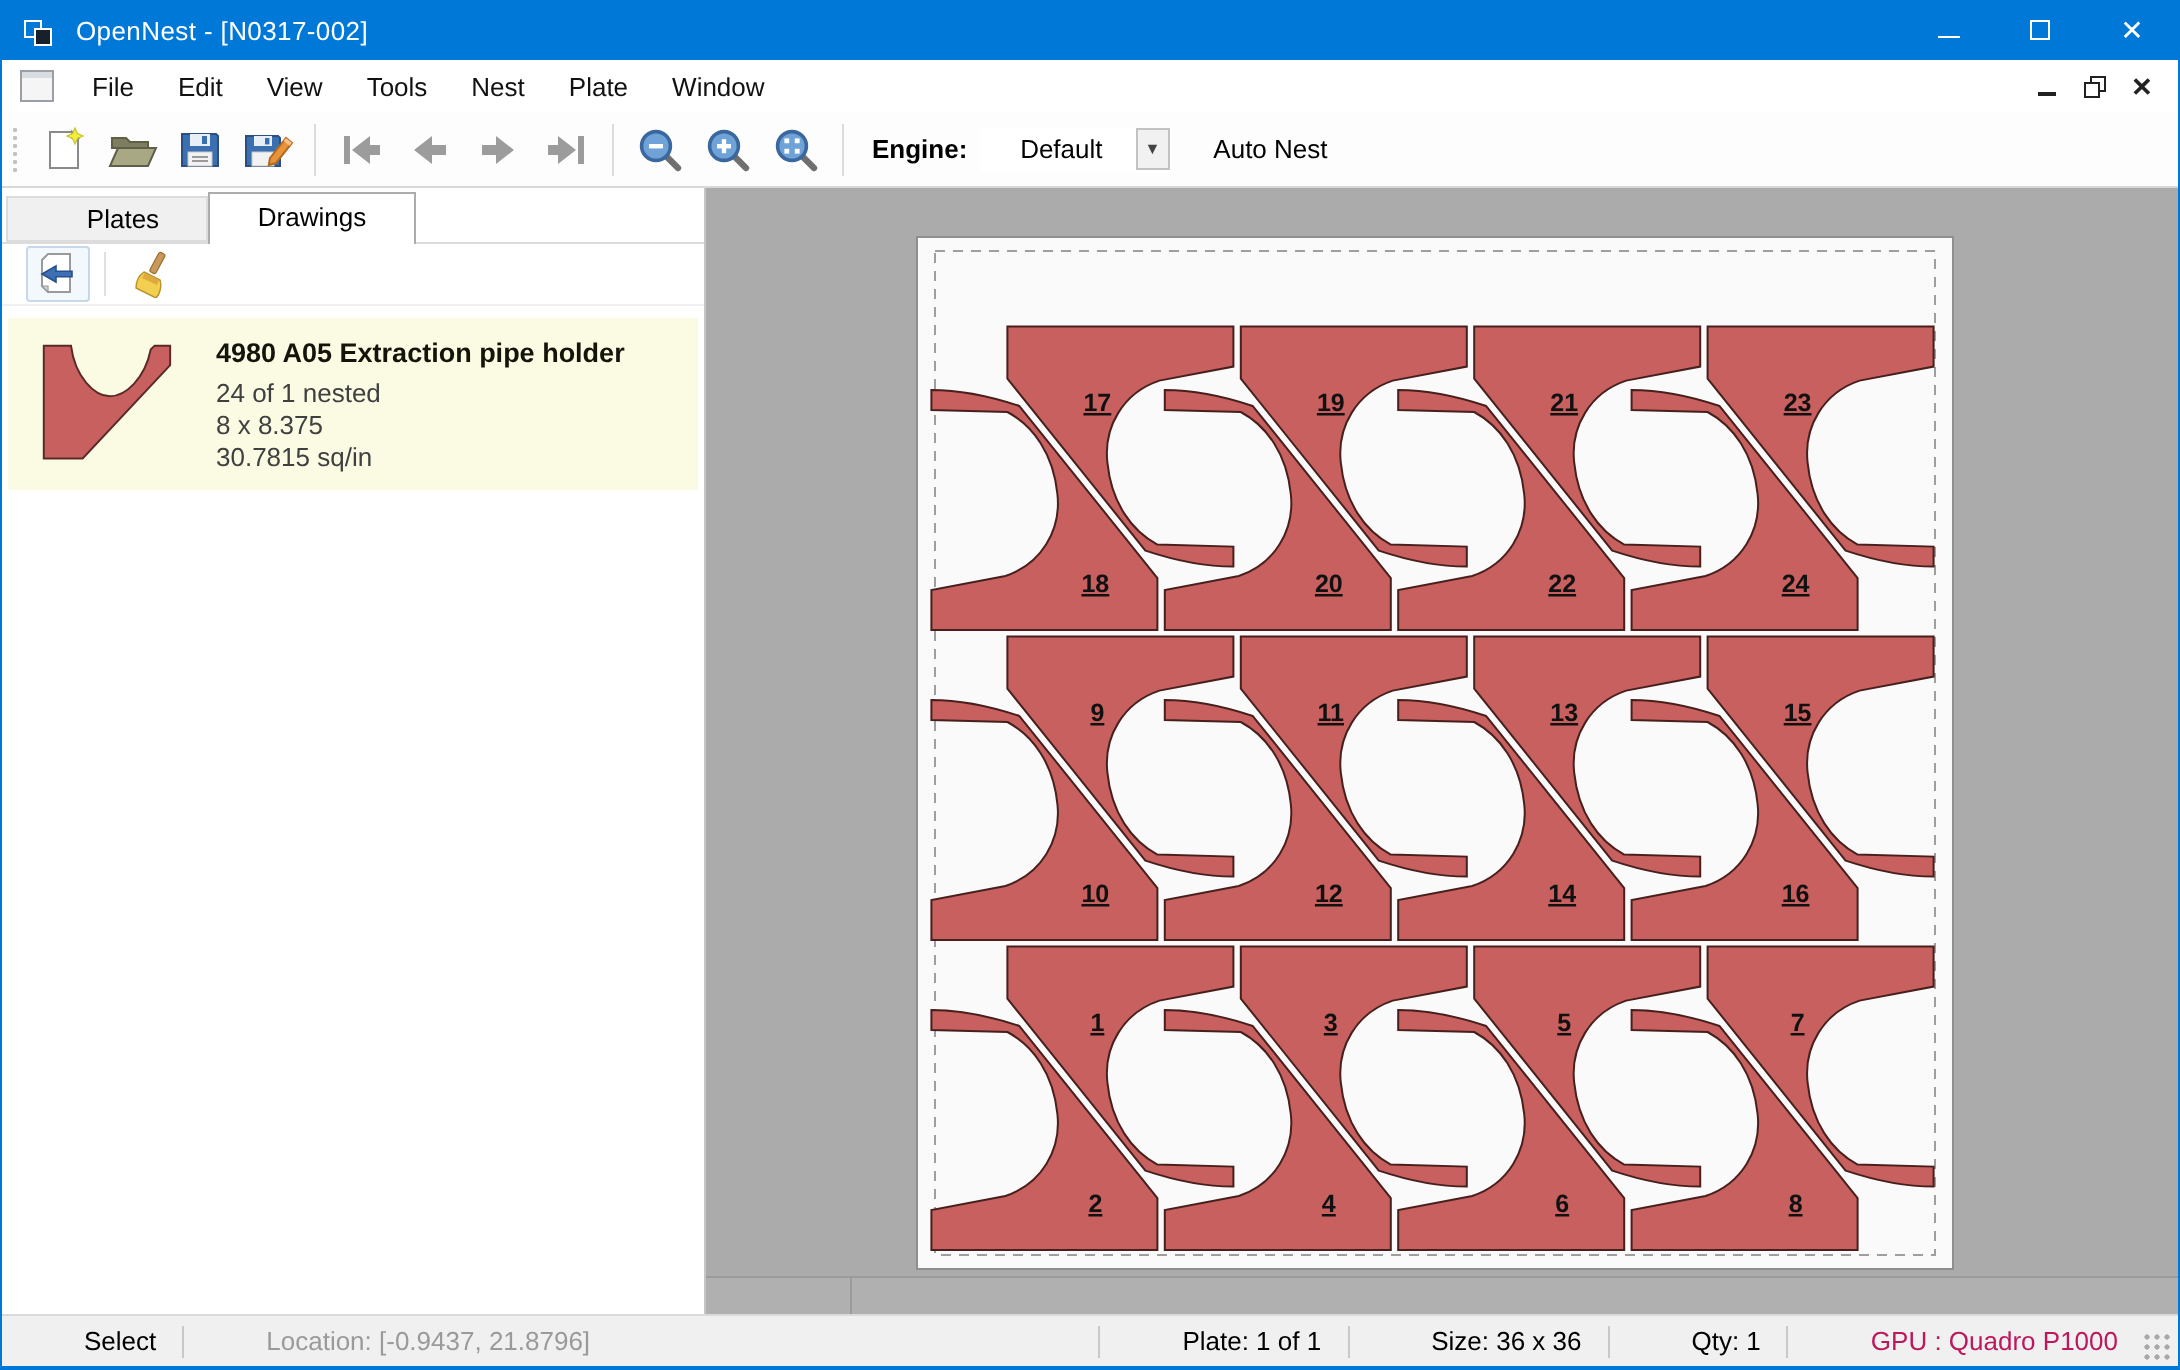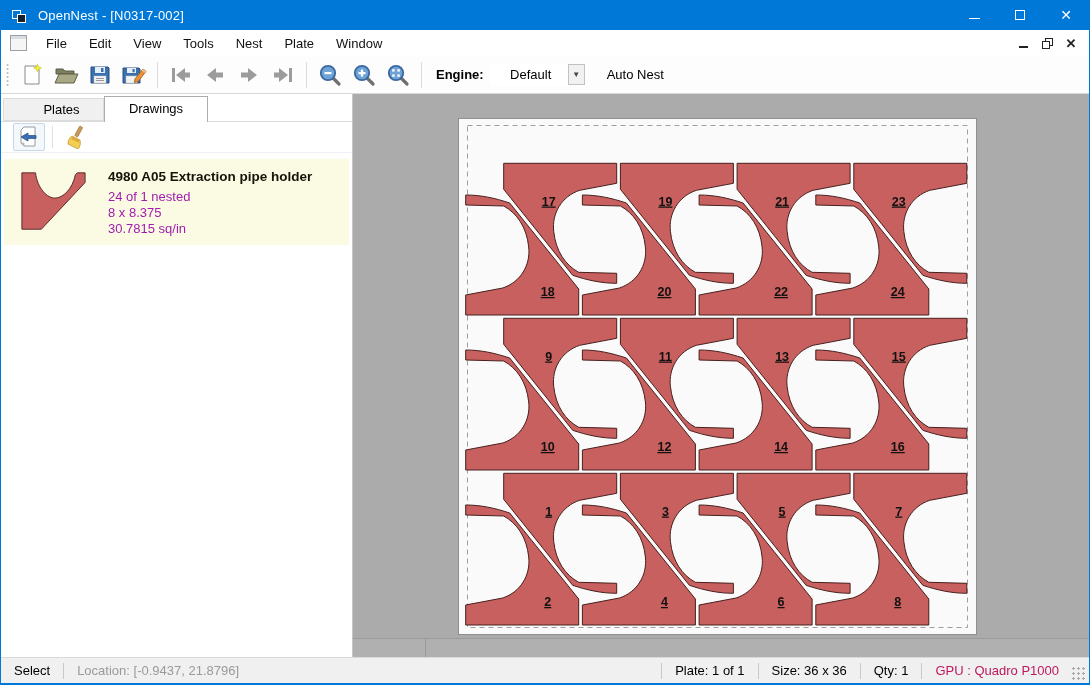--- a/index.html
+++ b/index.html
@@ -49,31 +49,31 @@
   .tab-inactive{width:101px;height:23px;line-height:21px;background:#f0f0f0;border:1px solid #dcdcdc;padding-left:16px;}
   .tab-active{width:104px;height:26px;line-height:24px;background:#fff;border:1px solid #acacac;border-bottom:none;margin-bottom:-1px;}
   .side-toolbar{height:30px;display:flex;align-items:center;padding-left:12px;border-bottom:1px solid #f0f0f0;}
   .sbtn{width:30px;height:26px;display:flex;align-items:center;justify-content:center;border:1px solid transparent;border-radius:2px;}
   .sbtn.bordered{border-color:#c9d8e8;background:#f3f8fd;}
   .ssep{width:1px;height:22px;background:#e0e0e0;margin:0 7px;}
   .drawing-item{margin:6px 3px 0 3px;background:#fbfbe3;display:flex;padding:8px 10px;cursor:default;}
   .thumb{flex:0 0 auto;margin-right:16px;}
   .item-texts{padding-top:2px;}
   .item-title{font-size:13.5px;font-weight:bold;color:#14140a;margin-bottom:5px;}
-  .item-sub{font-size:13px;color:#a21caf;line-height:16px;}
+  .item-sub{font-size:13px;color:#404040;line-height:16px;}
   
   .canvas{flex:1 1 auto;background:#ababab;position:relative;overflow:hidden;}
   .plate{position:absolute;left:105px;top:24px;width:517px;height:515px;background:#fafafa;border:1px solid #8f8f8f;}
   .plate svg{position:absolute;inset:0;}
   .part-label{font-family:"Liberation Sans",sans-serif;font-size:12.5px;font-weight:bold;fill:#111;text-decoration:underline;}
   .hscroll{position:absolute;left:0;right:0;bottom:0;height:18px;background:#b0b0b0;border-top:1px solid #9b9b9b;}
   .hscroll .thumbdiv{position:absolute;left:72px;top:0;bottom:0;width:1px;background:#9b9b9b;}
   
   .statusbar{height:25px;background:#f0f0f0;border-top:1px solid #dadada;display:flex;align-items:center;font-size:13px;flex:0 0 auto;}
-  .st-seg{padding:0 13px;white-space:nowrap;}
+  .st-seg{padding:0 13px;white-space:nowrap;margin-left:28px;}
   .st-sep{width:1px;height:16px;background:#c8c8c8;}
   .st-loc{color:#9a9a9a;}
   .st-gpu{font-weight:normal;}
   .st-spacer{flex:1 1 auto;}
   .grip-corner{width:14px;height:14px;margin:6px 3px 0 0;
     background-image:radial-gradient(circle,#a9a9a9 1.2px,transparent 1.4px);background-size:5px 5px;background-position:bottom right;}
 </style>
 </head>
 <body>
 

